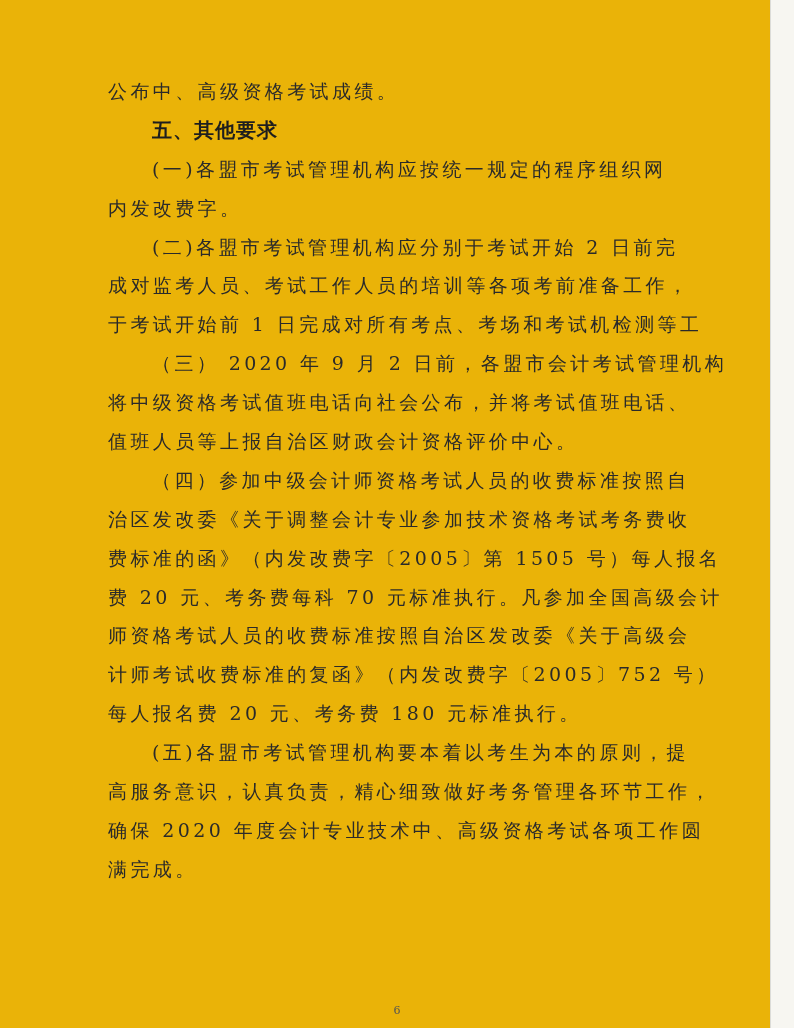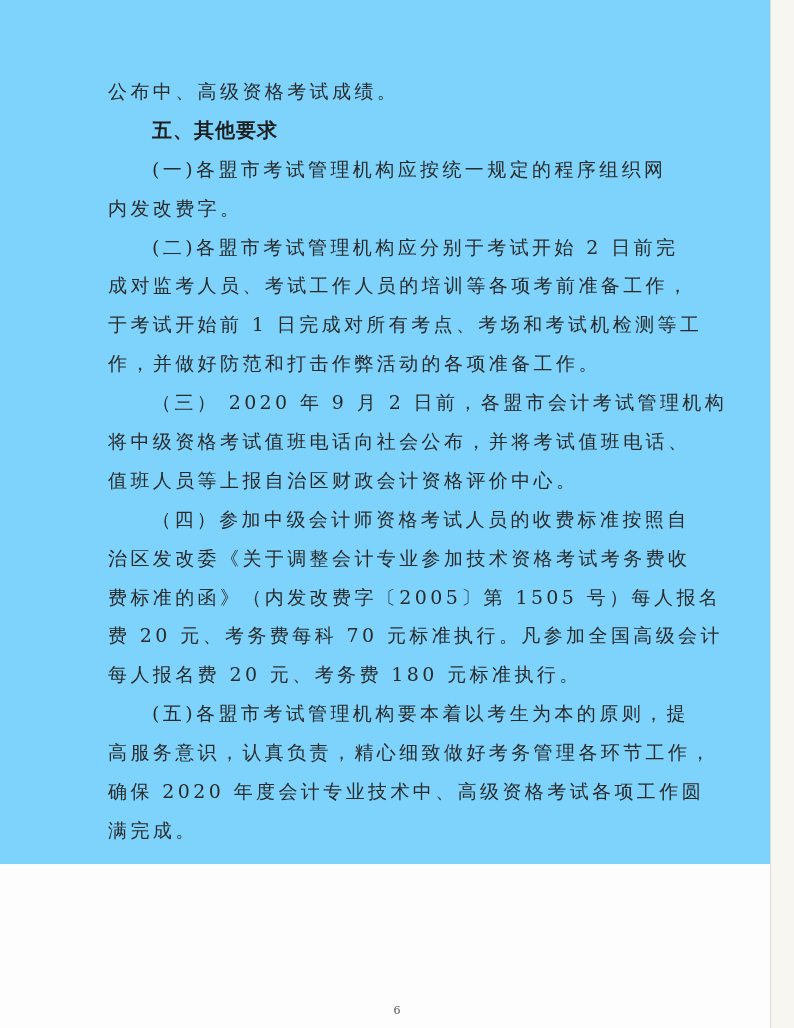--- a/index.html
+++ b/index.html
@@ -6,22 +6,22 @@
     margin: 0;
     padding: 0;
     width: 794px;
     height: 1028px;
     overflow: hidden;
     background: #fdfdfd;
   }
   .page {
     position: relative;
     width: 794px;
-    height: 864px;
-    background: #7dd3fc;
+    height: 1028px;
+    background: #eab308;
     font-family: "DejaVu Serif", "Liberation Serif", serif;
     color: #2a2a2a;
   }
   .scan-edge {
     position: absolute;
     left: 770px;
     top: 0;
     width: 24px;
     height: 1028px;
     background: #f7f6f1;
@@ -69,28 +69,29 @@
   <div class="scan-edge"></div>
 
   <div class="content">
     <div class="line">公布中、高级资格考试成绩。</div>
     <div class="line indent heading">五、其他要求</div>
     <div class="line indent">(一)各盟市考试管理机构应按统一规定的程序组织网</div>
     <div class="line">内发改费字。</div>
     <div class="line indent">(二)各盟市考试管理机构应分别于考试开始 2 日前完</div>
     <div class="line">成对监考人员、考试工作人员的培训等各项考前准备工作，</div>
     <div class="line">于考试开始前 1 日完成对所有考点、考场和考试机检测等工</div>
-    <div class="line">作，并做好防范和打击作弊活动的各项准备工作。</div>
     <div class="line indent">（三） 2020 年 9 月 2 日前，各盟市会计考试管理机构</div>
     <div class="line">将中级资格考试值班电话向社会公布，并将考试值班电话、</div>
     <div class="line">值班人员等上报自治区财政会计资格评价中心。</div>
     <div class="line indent">（四）参加中级会计师资格考试人员的收费标准按照自</div>
     <div class="line">治区发改委《关于调整会计专业参加技术资格考试考务费收</div>
     <div class="line">费标准的函》（内发改费字〔2005〕第 1505 号）每人报名</div>
     <div class="line">费 20 元、考务费每科 70 元标准执行。凡参加全国高级会计</div>
+    <div class="line">师资格考试人员的收费标准按照自治区发改委《关于高级会</div>
+    <div class="line">计师考试收费标准的复函》（内发改费字〔2005〕752 号）</div>
     <div class="line">每人报名费 20 元、考务费 180 元标准执行。</div>
     <div class="line indent">(五)各盟市考试管理机构要本着以考生为本的原则，提</div>
     <div class="line">高服务意识，认真负责，精心细致做好考务管理各环节工作，</div>
     <div class="line">确保 2020 年度会计专业技术中、高级资格考试各项工作圆</div>
     <div class="line">满完成。</div>
   </div>
 
   <div class="page-number">6</div>
 </div>
 

